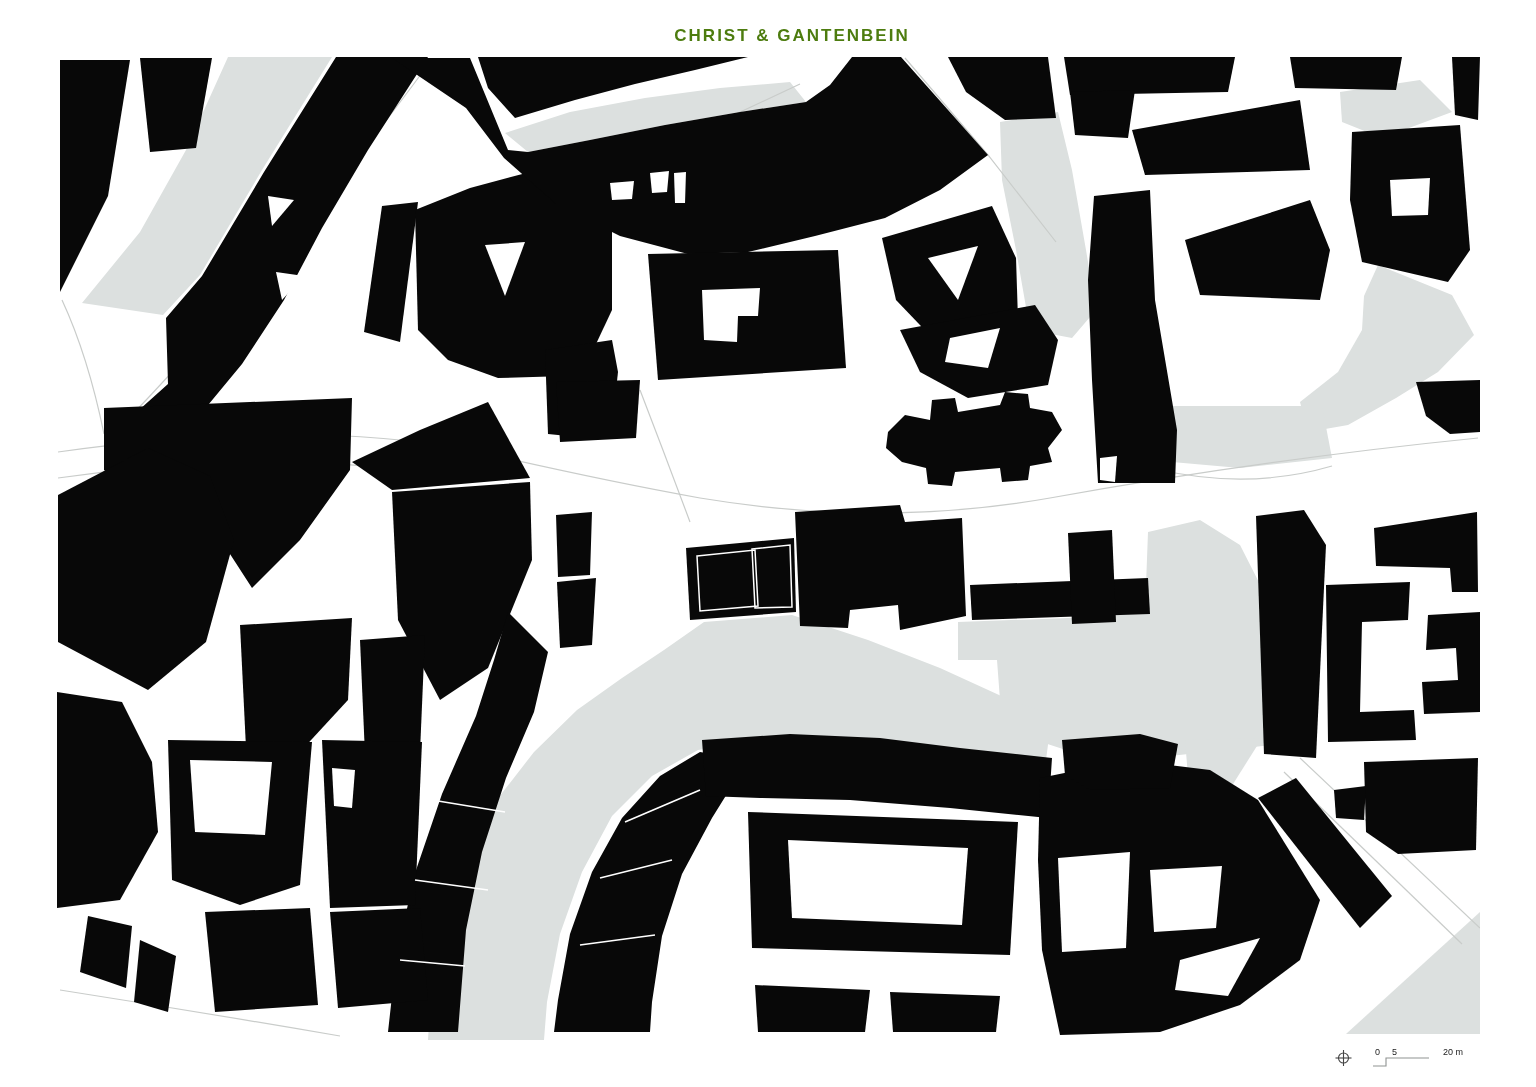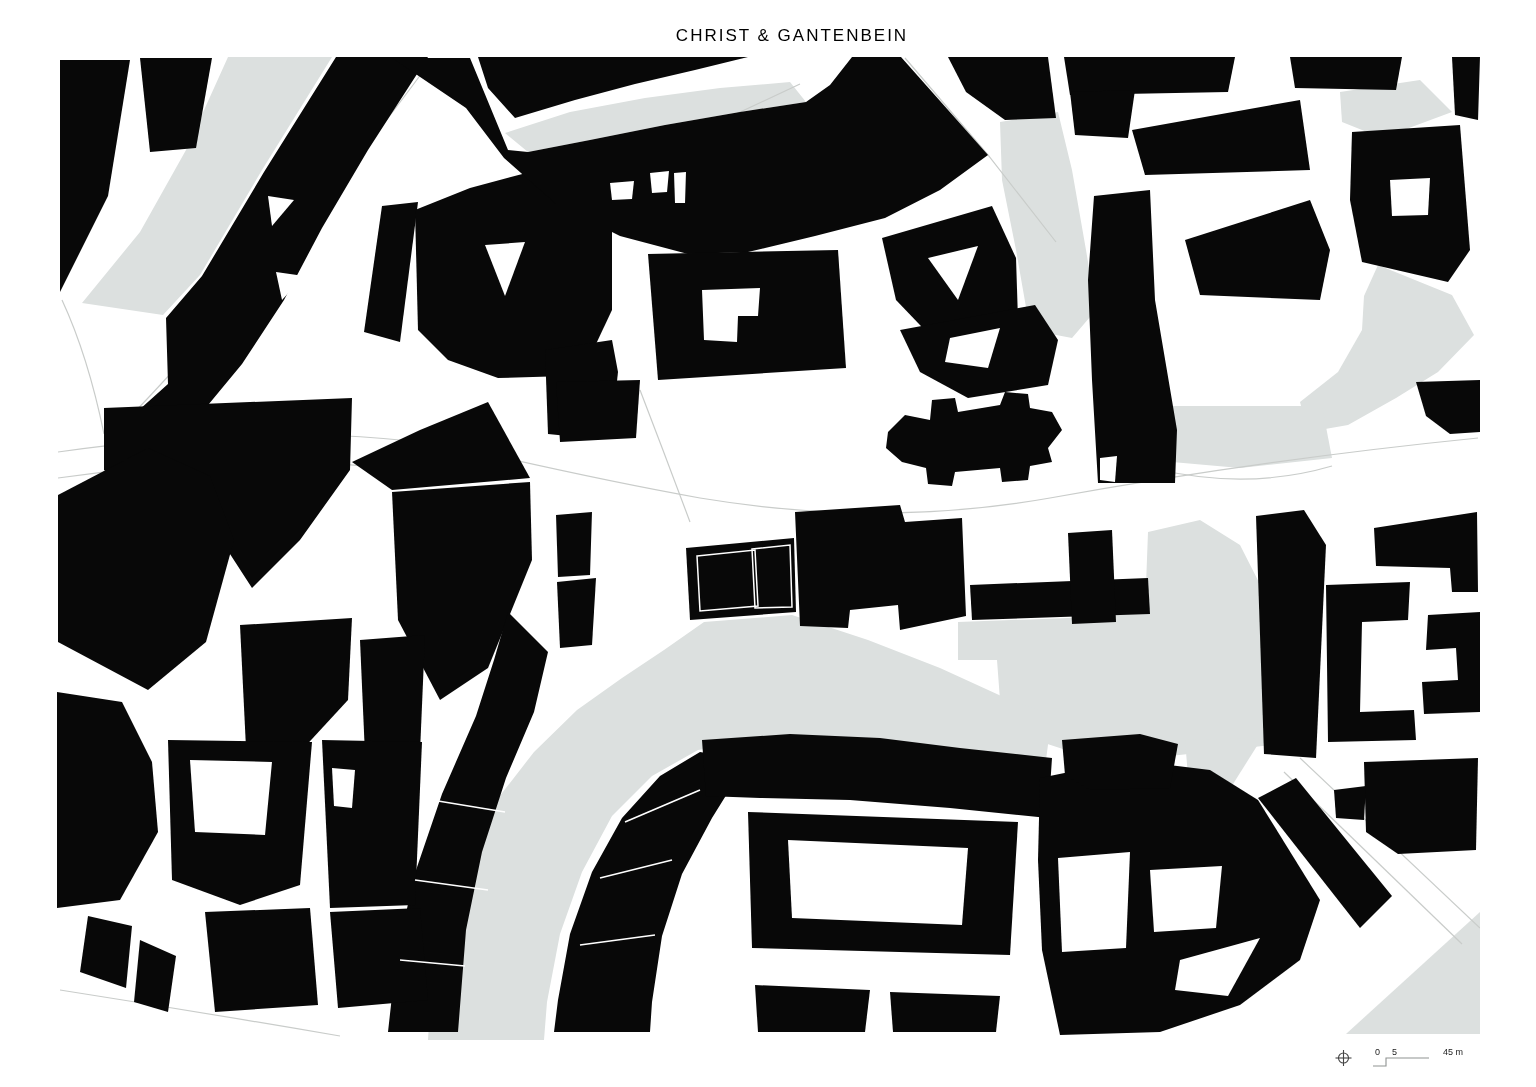--- a/index.html
+++ b/index.html
@@ -8,22 +8,22 @@
     width:1536px;height:1087px;
     background:#ffffff;
     font-family:"Liberation Sans", sans-serif;
     overflow:hidden;
   }
   .title{
     position:absolute;top:26px;left:0;right:0;
     text-align:center;
     font-size:17px;
     letter-spacing:2px;
-    font-weight:400;
-    color:#000000;
+    font-weight:700;
+    color:#4d7c0f;
     margin-left:48px;
   }
   svg.map{position:absolute;left:0;top:0;}
   .scalebar{
     position:absolute;
     left:1333px;top:1043px;
     width:170px;height:36px;
     color:#222;
   }
   .scalebar .lbl{
@@ -176,16 +176,16 @@
     <svg class="compass" width="24" height="24" viewBox="0 0 24 24">
       <circle cx="10.5" cy="12" r="5" fill="none" stroke="#444" stroke-width="1.1"></circle>
       <line x1="2.5" y1="12" x2="18.5" y2="12" stroke="#444" stroke-width="1.1"></line>
       <line x1="10.5" y1="4" x2="10.5" y2="20" stroke="#444" stroke-width="1.1"></line>
     </svg>
     <span class="lbl s0">0</span>
     <span class="lbl s5">5</span>
     <svg class="steps" width="62" height="14" viewBox="0 0 62 14">
       <polyline points="1,11 14,11 14,3 57,3" fill="none" stroke="#8f9392" stroke-width="1.1"></polyline>
     </svg>
-    <span class="lbl s25">45 m</span>
+    <span class="lbl s25">20 m</span>
   </div>
 
 </div>
 
 </body></html>

